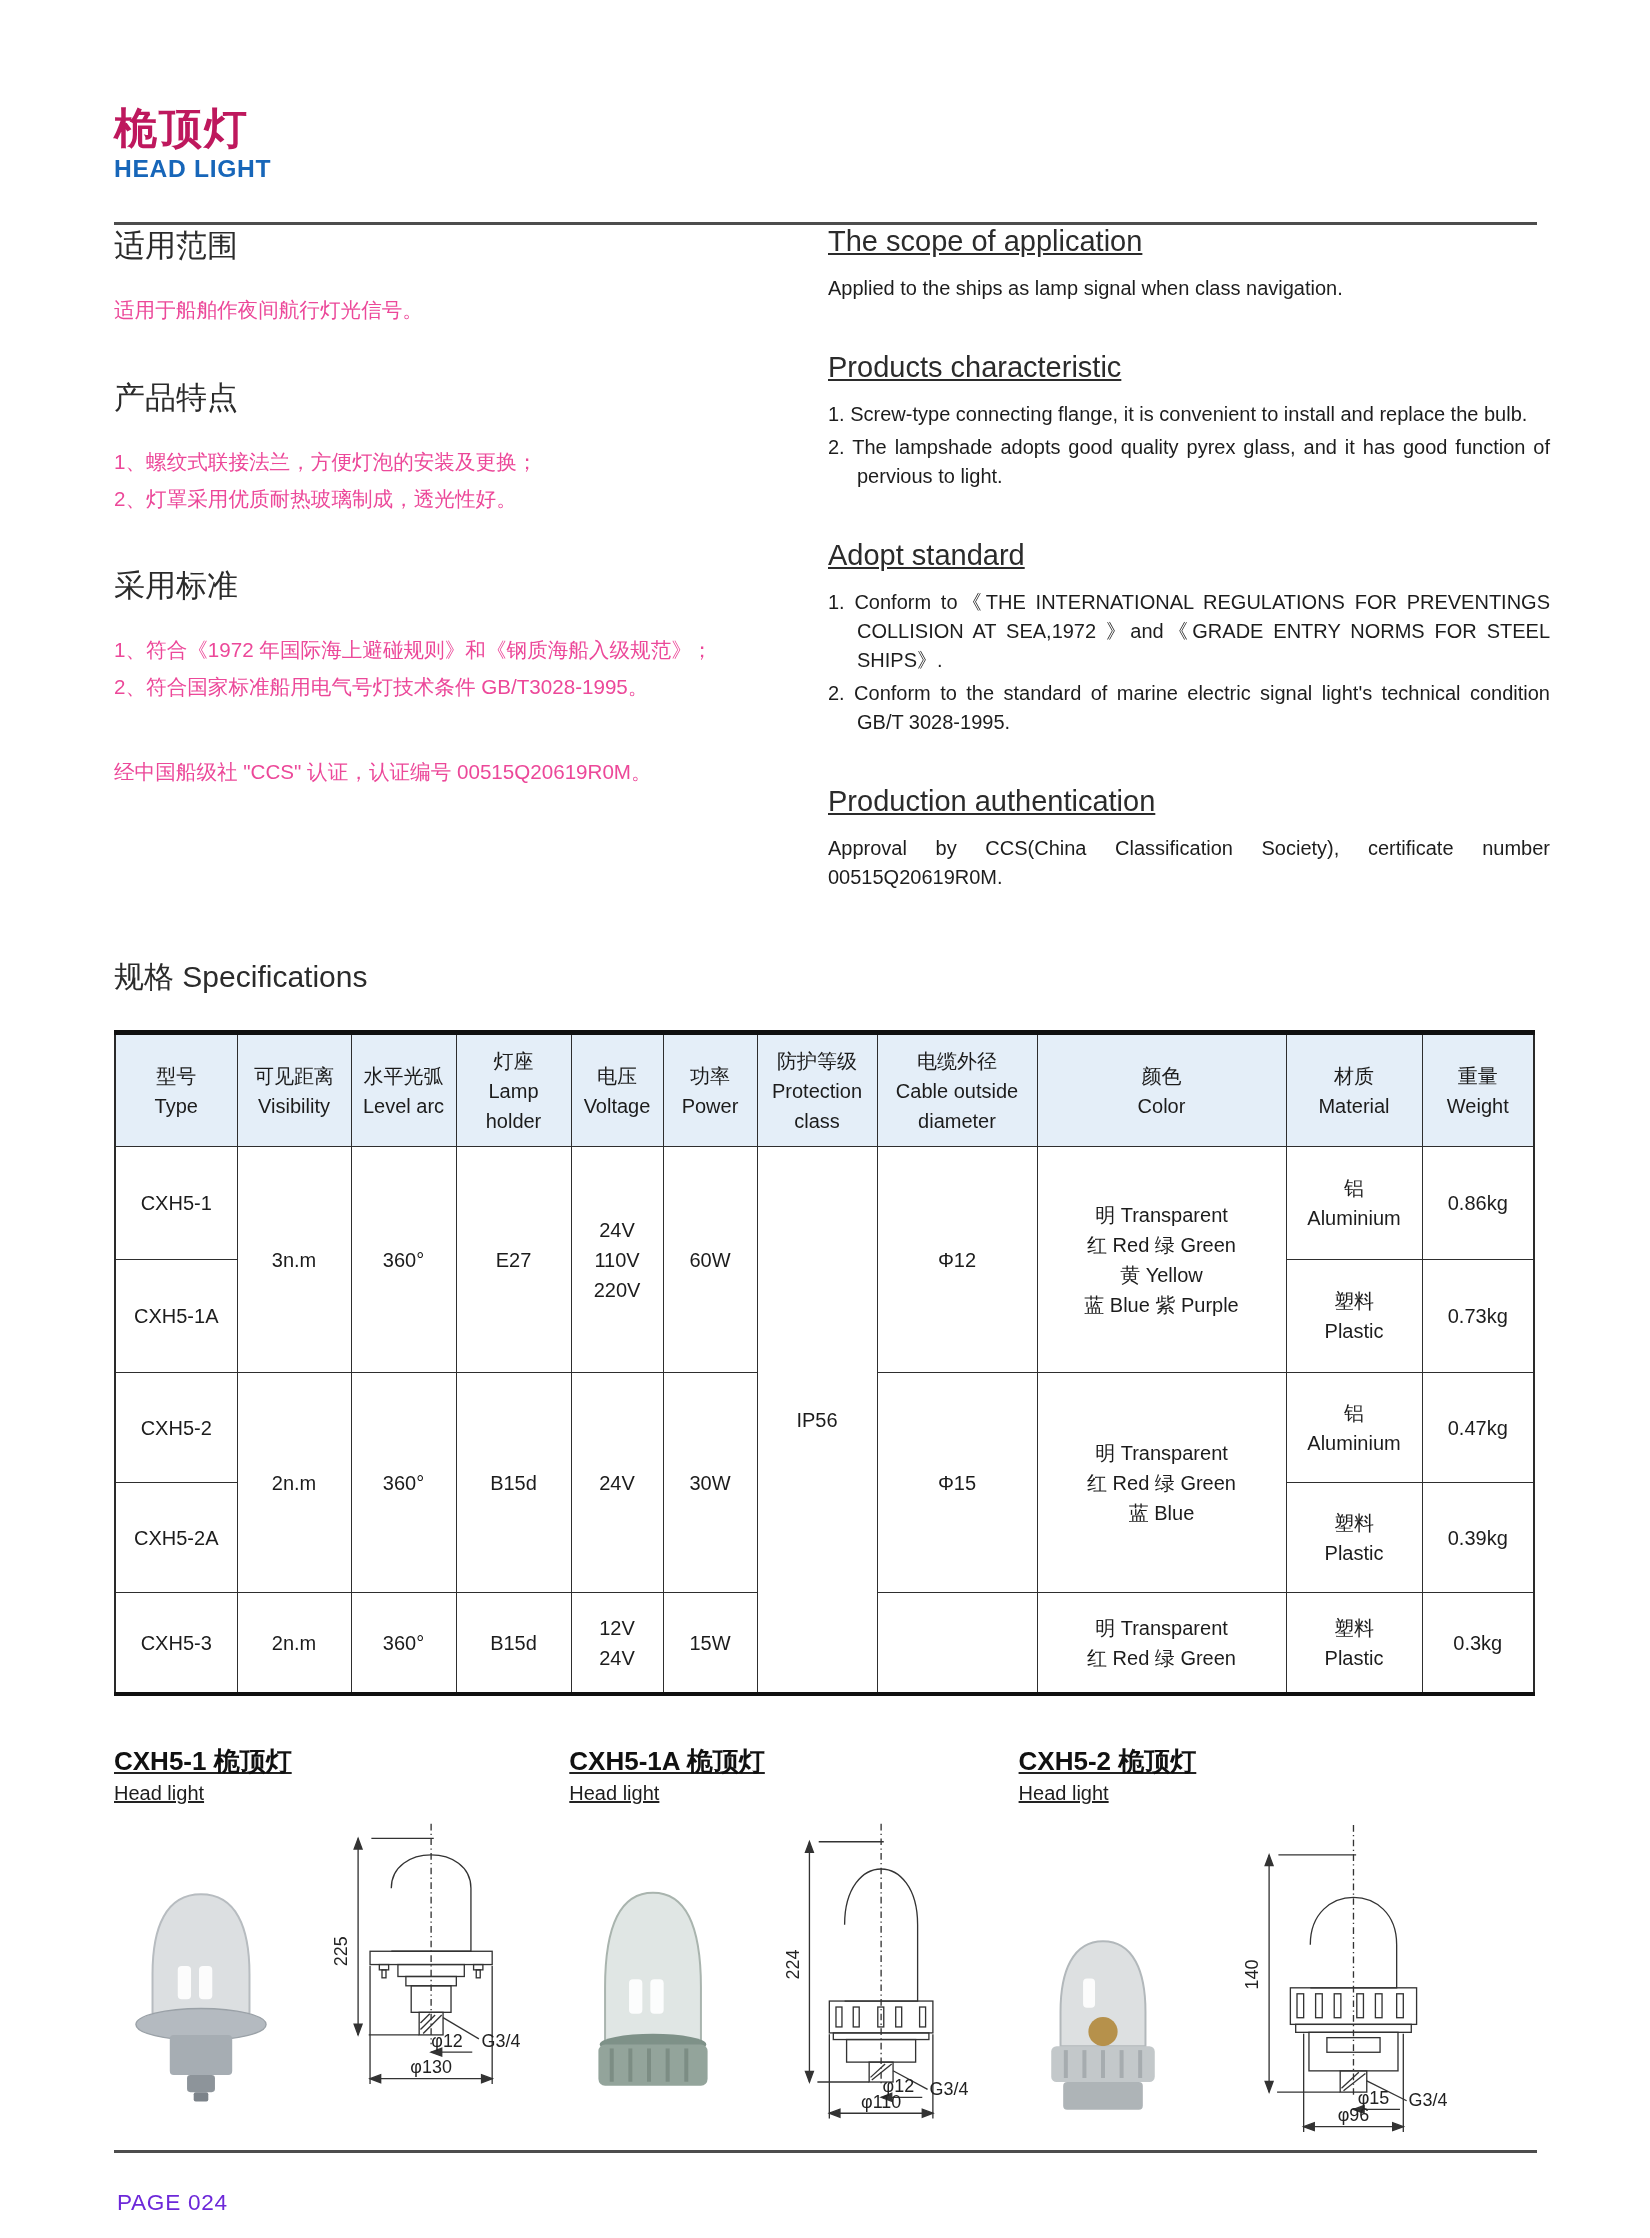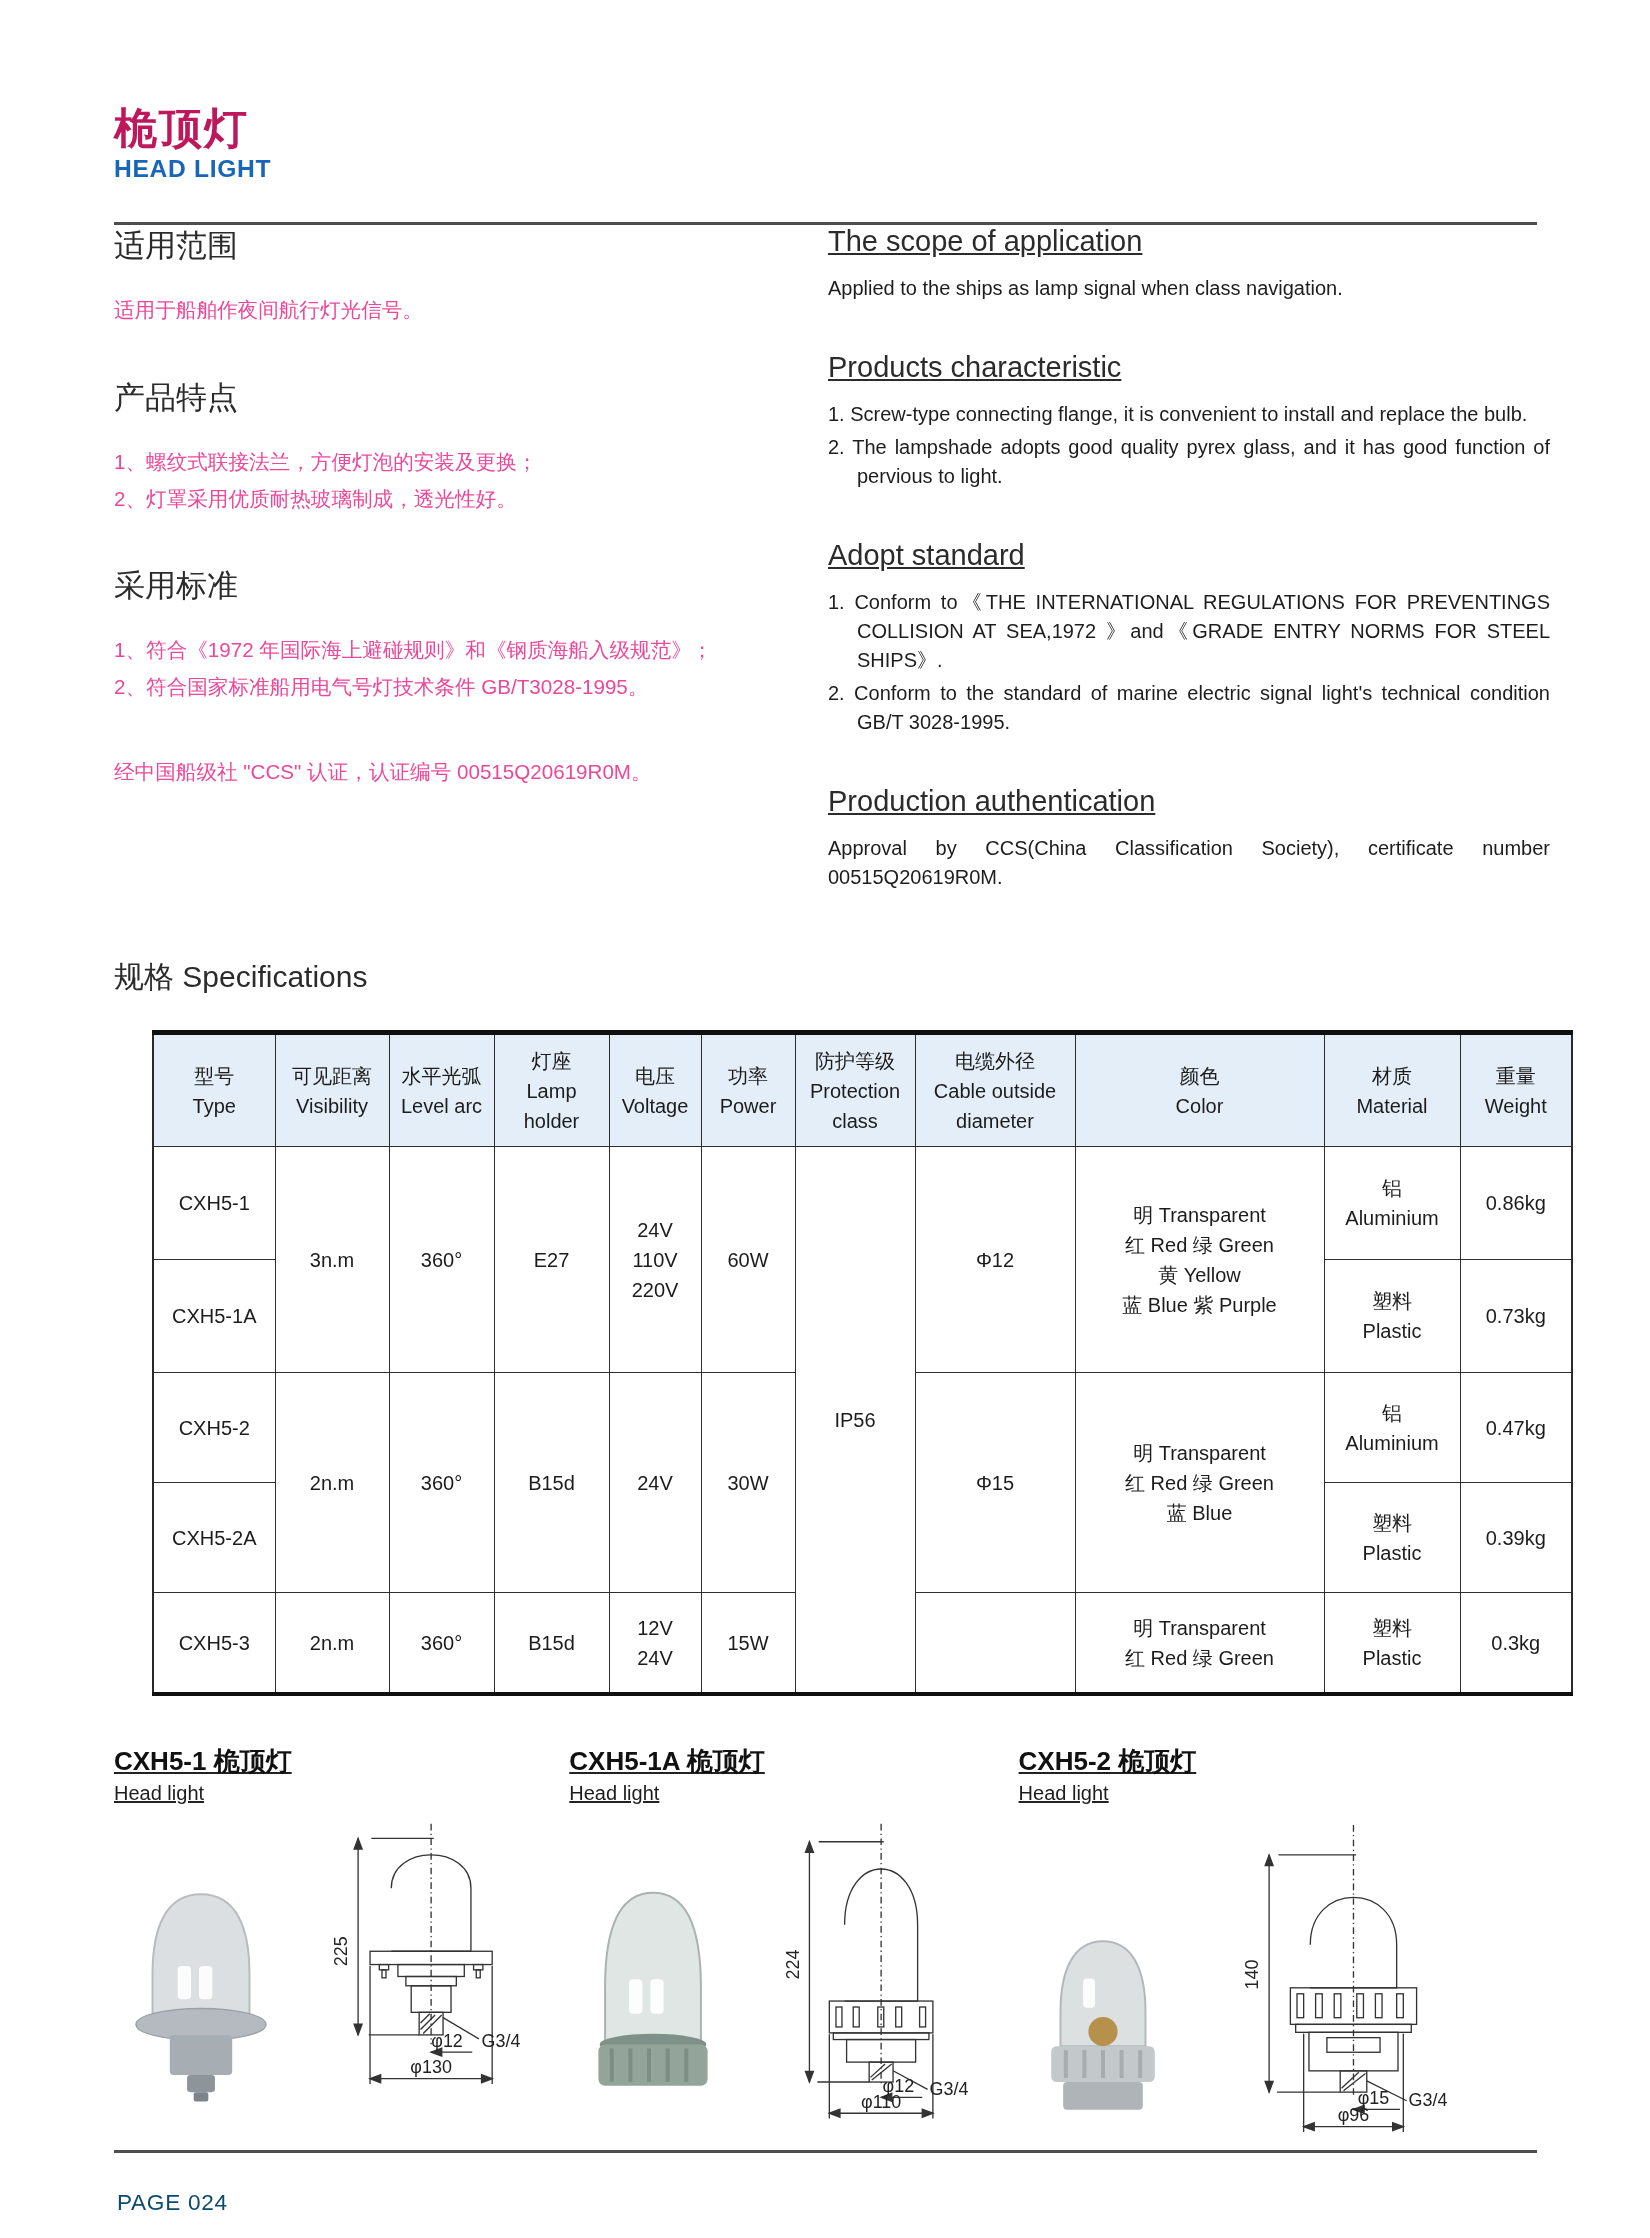--- a/index.html
+++ b/index.html
@@ -23,36 +23,36 @@
   .sec:last-child{margin-bottom:0;}
   .p-zh{font-size:20.6px;line-height:1.8;margin:0;color:#ec4899;}
   .p-en{font-size:20px;line-height:1.45;margin:0;color:#1d1d1d;text-align:justify;}
   .li{display:block;margin:0;}
   .li-en{padding-left:29px;text-indent:-29px;margin-bottom:4px;}
 
   
   .spec-heading{font-size:30px;font-weight:500;color:#2b2b2b;margin:65px 0 32px 0;}
   table.spec{border-collapse:collapse;table-layout:fixed;width:1421px;
     border-left:2px solid #2a2a2a;border-right:2px solid #2a2a2a;
-    border-top:5.3px solid #101010;border-bottom:4.7px solid #101010;margin-left:38px;}
+    border-top:5.3px solid #101010;border-bottom:4.7px solid #101010;}
   table.spec th,table.spec td{
     border:1.3px solid #2e2e2e;text-align:center;vertical-align:middle;
     font-size:20px;font-weight:400;color:#1c1c1c;white-space:pre-line;line-height:1.5;padding:4px 5.3px;box-sizing:border-box;}
   table.spec thead th{background:#e4eef8;height:114px;}
   tr.rA{height:113px;} tr.rB{height:113px;} tr.rC{height:110px;} tr.rD{height:110px;} tr.rE{height:101px;}
   td.cell-color{text-align:left;padding-left:63px;}
 
   
   .products{display:flex;gap:37px;margin-top:48px;align-items:flex-start;text-decoration:underline;}
   .prod{flex:0 0 auto;}
   .prod-title{font-size:26px;font-weight:700;color:#111;margin:0;}
   .prod-sub{font-size:20px;color:#1d1d1d;margin:2.7px 0 13.3px 0;}
   .figs{display:flex;align-items:flex-end;gap:17.3px;}
 
-  .page-num{font-size:22.6px;color:#0c4a6e;margin-top:20px;letter-spacing:0.7px;}
+  .page-num{font-size:22.6px;color:#6d28d9;margin-top:20px;letter-spacing:0.7px;}
   .footer-rule{position:absolute;left:114px;top:2150px;}
   .page-num{position:absolute;left:117px;top:2170px;}
 </style>
 </head>
 <body>
 
 <div class="page">
 
   <header>
     <h1 class="title-zh">桅顶灯</h1>

